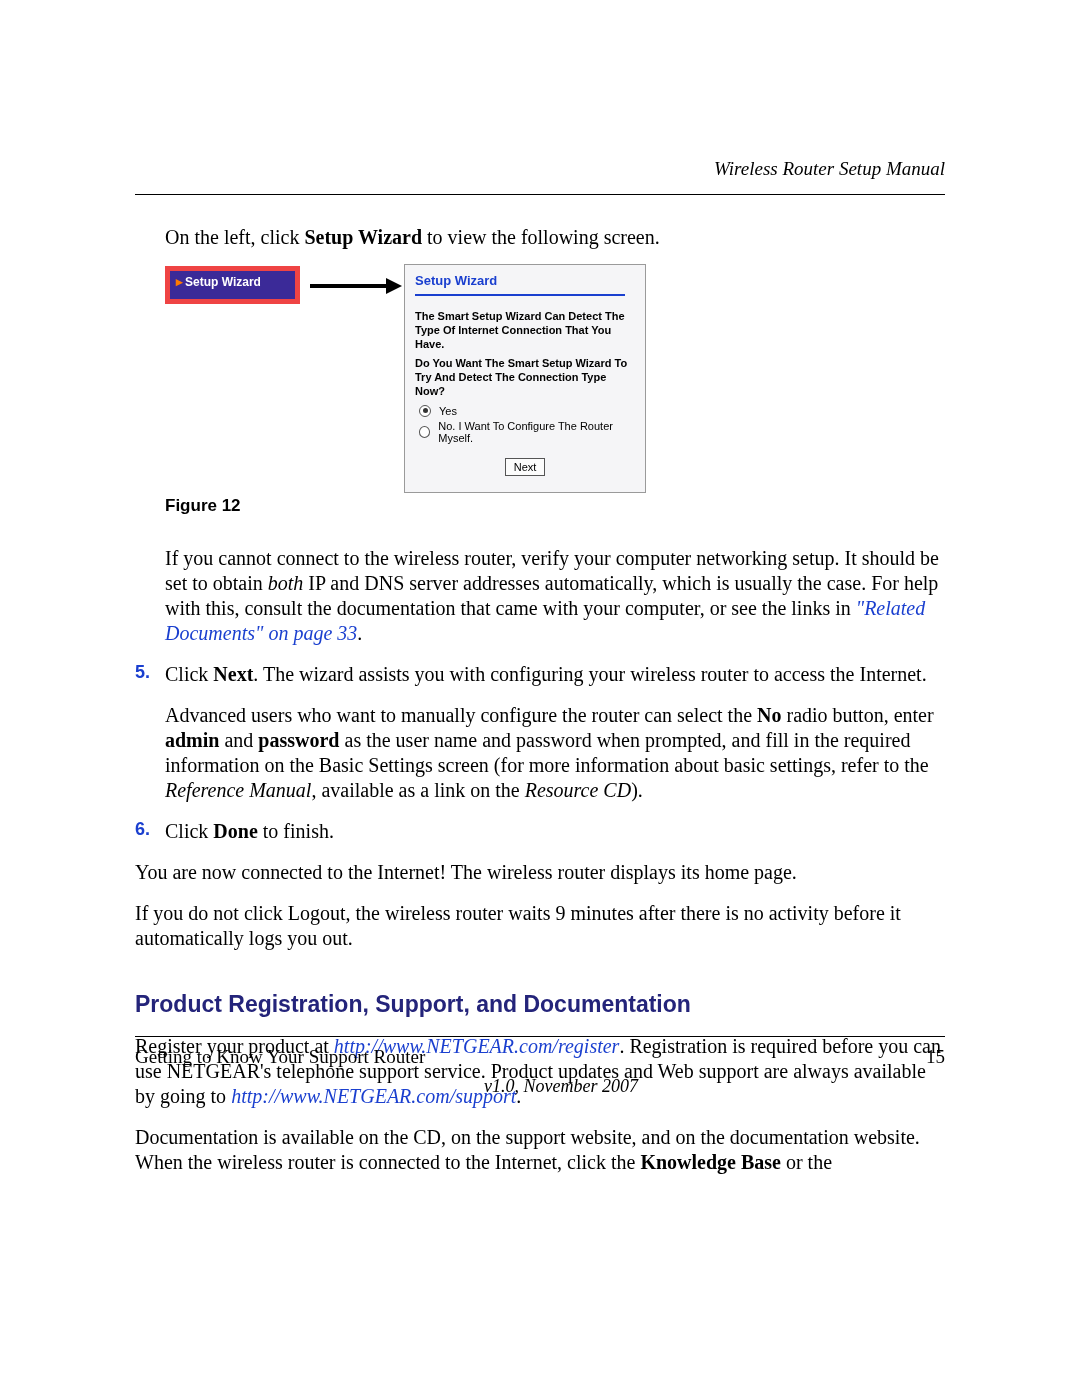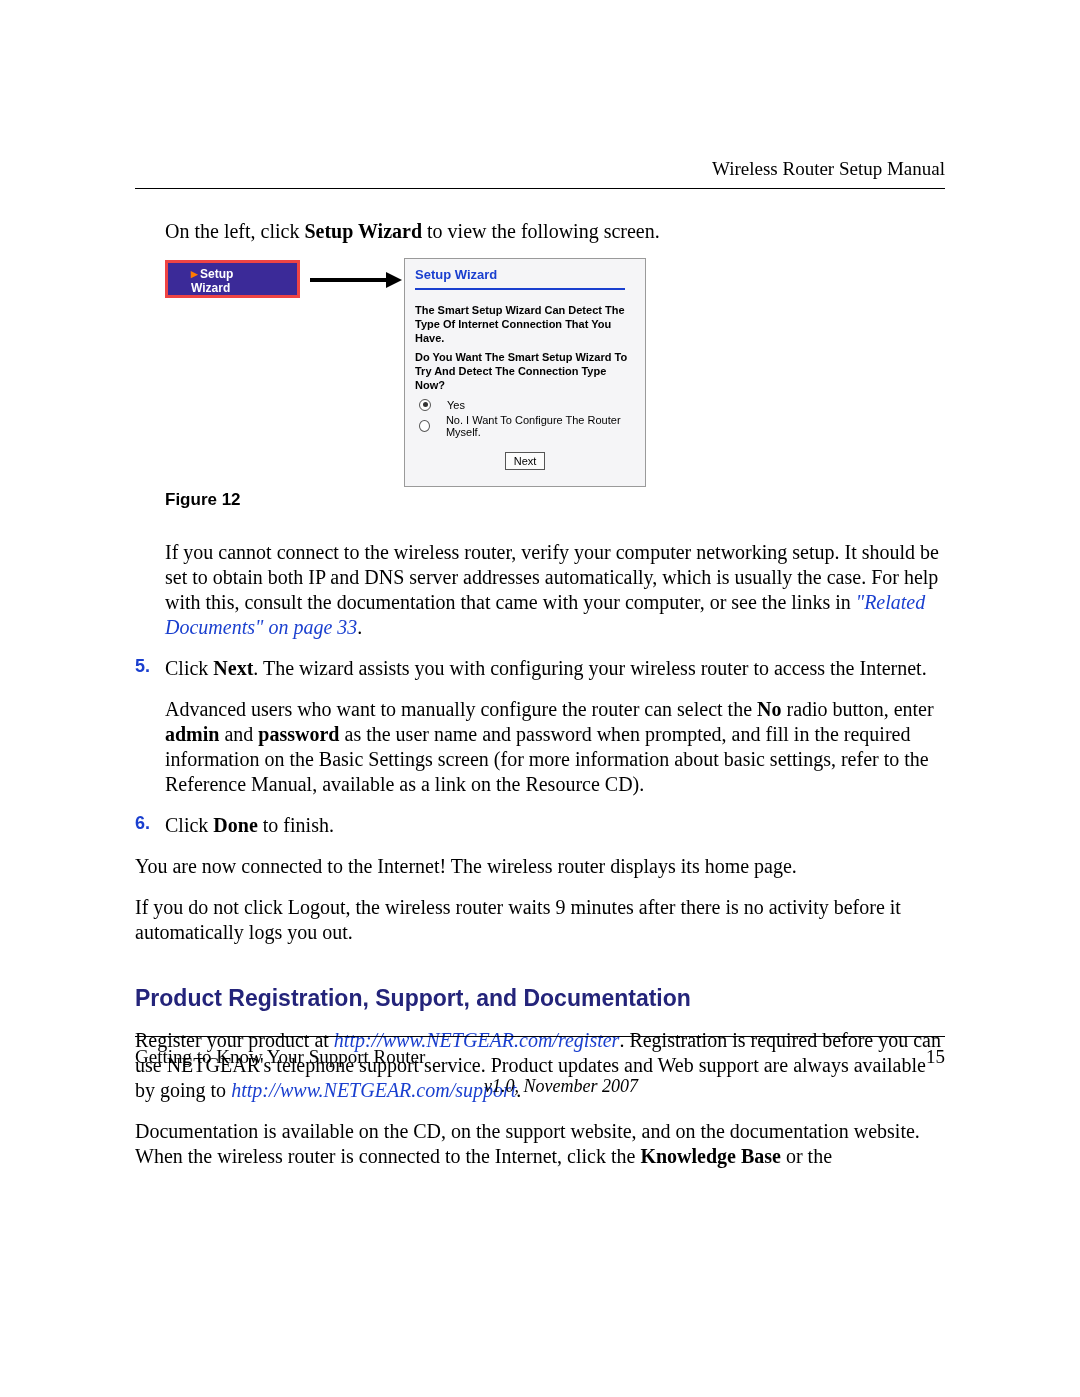--- a/index.html
+++ b/index.html
@@ -13,37 +13,38 @@
     position: relative;
   }
   .page {
     position: absolute;
     left: 135px;
     top: 158px;
     width: 810px;
   }
   .running-head {
     text-align: right;
+    font-style: italic;
     font-size: 19px;
-    margin-bottom: 8px;
+    margin-bottom: 14px;
   }
   .rule {
     border-top: 1.5px solid #000;
     margin: 0 0 30px 0;
   }
   .body-text {
     font-size: 20px;
     line-height: 1.25;
     margin: 16px 0 10px 0;
   }
   .indent {
     margin-left: 30px;
   }
   .bold { font-weight: bold; }
-  .italic { }
+  .italic { font-style: italic; }
   .link {
     color: #1a3fcf;
     font-style: italic;
   }
   .section-heading {
     color: #24247a;
     font-family: Liberation Sans, sans-serif;
     font-weight: bold;
     font-size: 23px;
     margin: 40px 0 14px 0;
@@ -80,26 +81,26 @@
     position: relative;
     height: 220px;
   }
   .nav-pill {
     position: absolute;
     left: 0;
     top: 2px;
     width: 135px;
     height: 38px;
     background: #3b2a98;
-    border: 3px solid #ef4444;
+    border: 5px solid #ef4444;
     color: #fff;
     font-family: Arial, Helvetica, sans-serif;
     font-weight: bold;
     font-size: 12px;
-    padding: 4px 23px;
+    padding: 4px 6px;
     box-sizing: border-box;
     line-height: 14px;
   }
   .nav-pill .bullet {
     color: #ff7a00;
     font-size: 13px;
     display: inline-block;
     width: 9px;
   }
   .arrow {
@@ -151,21 +152,21 @@
     width: 210px;
   }
   .wiz-bold {
     font-weight: bold;
     margin-bottom: 6px;
     line-height: 1.25;
   }
   .radio-row {
     display: flex;
     align-items: center;
-    gap: 16px;
+    gap: 8px;
     margin: 3px 0 3px 4px;
   }
   .radio-dot {
     width: 10px; height: 10px;
     border: 1px solid #555;
     border-radius: 50%;
     display: inline-flex;
     align-items: center;
     justify-content: center;
     background: #fff;

